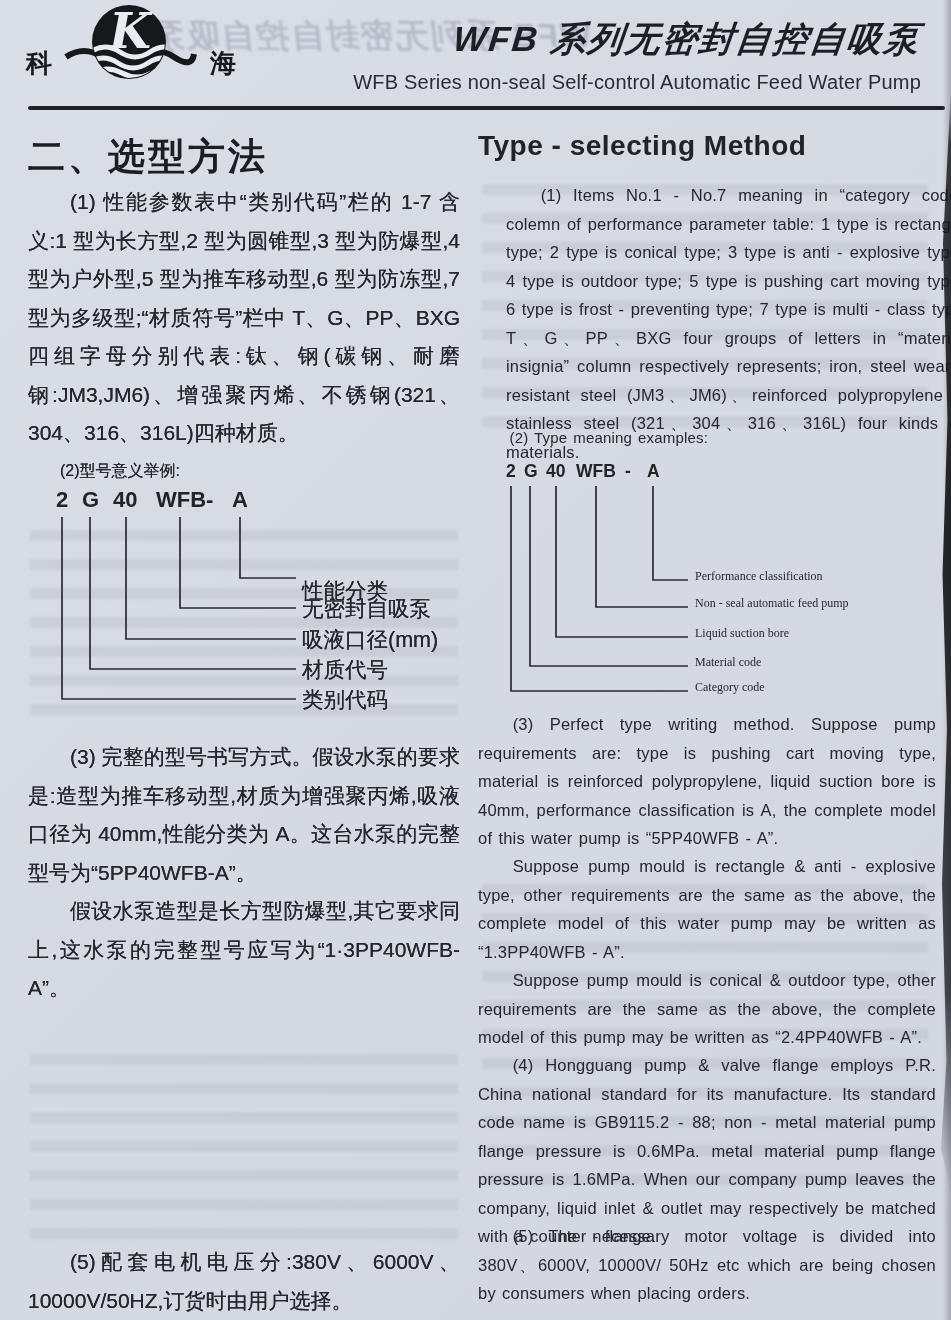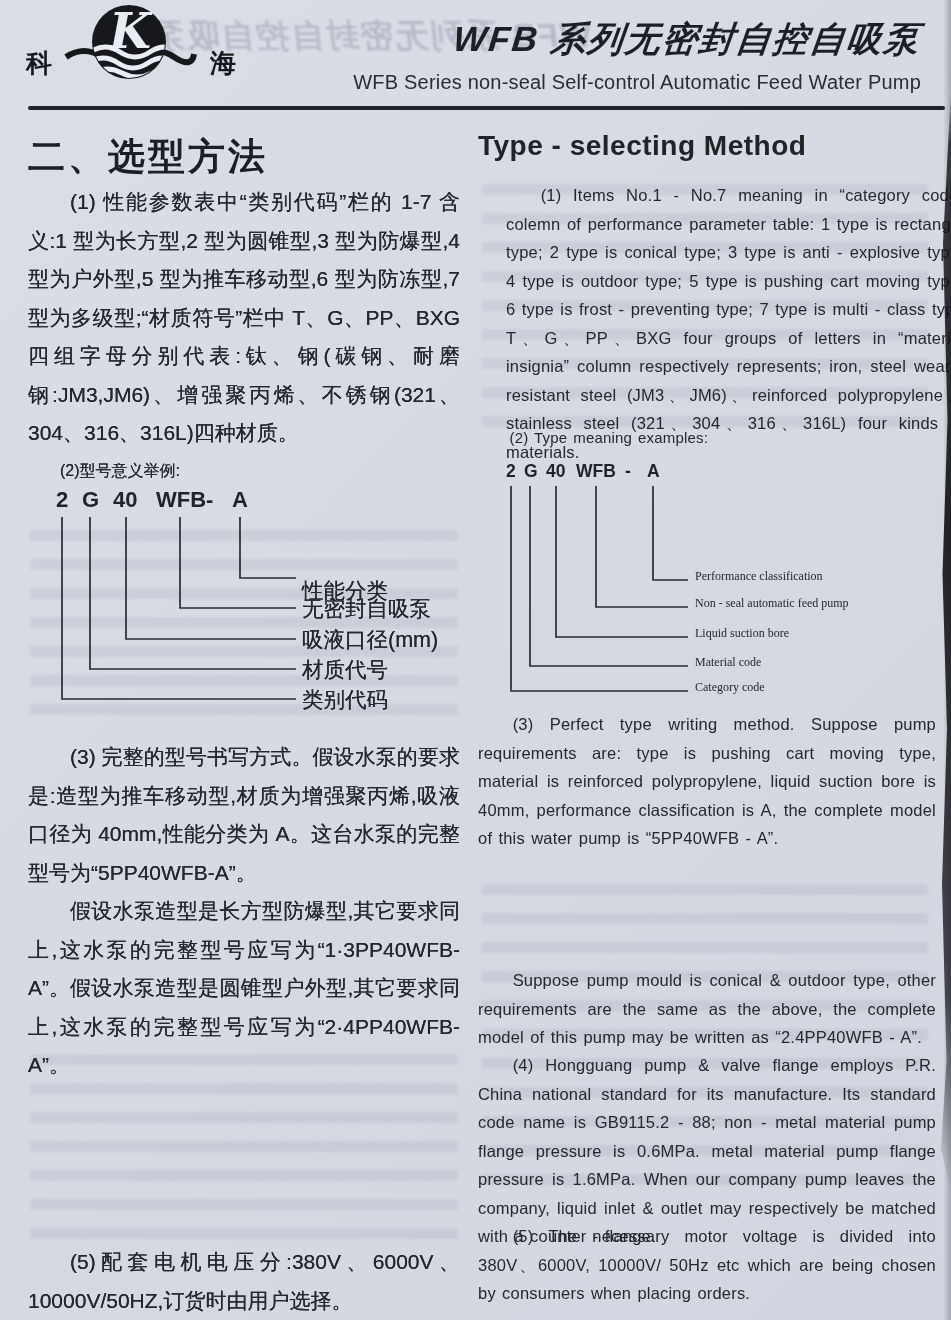--- a/index.html
+++ b/index.html
@@ -140,40 +140,40 @@
   <span class="tok tok-zh" style="left:232px;">A</span>
 
   <span class="dlabel-zh" style="top:564px;margin-top:12px;">性能分类</span>
   <span class="dlabel-zh" style="top:594px;">无密封自吸泵</span>
   <span class="dlabel-zh" style="top:625px;">吸液口径(mm)</span>
   <span class="dlabel-zh" style="top:655px;">材质代号</span>
   <span class="dlabel-zh" style="top:685px;font-family:Liberation Serif, serif;">类别代码</span>
 
   <div class="abs l-col l-p3 zh-body ind-zh">(3) 完整的型号书写方式。假设水泵的要求是:造型为推车移动型,材质为增强聚丙烯,吸液口径为 40mm,性能分类为 A。这台水泵的完整型号为“5PP40WFB-A”。</div>
   <div class="abs l-col l-p4 zh-body ind-zh">假设水泵造型是长方型防爆型,其它要求同上,这水泵的完整型号应写为“1·3PP40WFB-A”。</div>
-  <div class="abs l-col l-p5 zh-body ind-zh">假设水泵造型是圆锥型户外型,其它要求同上,这水泵的完整型号应写为“2·4PP40WFB-A”。</div>
   <div class="abs l-col l-p7 zh-body ind-zh">(5)配套电机电压分:380V、6000V、10000V/50HZ,订货时由用户选择。</div>
 
   <div class="abs en-head">Type - selecting Method</div>
   <div class="abs r-col r-p1 en-body ind-en">(1) Items No.1 - No.7 meaning in “category code” colemn of performance parameter table: 1 type is rectangle type; 2 type is conical type; 3 type is anti - explosive type; 4 type is outdoor type; 5 type is pushing cart moving type; 6 type is frost - preventing type; 7 type is multi - class type T、G、PP、BXG four groups of letters in “material insignia” column respectively represents; iron, steel wear - resistant steel (JM3、JM6)、reinforced polypropylene、stainless steel (321、304、316、316L) four kinds of materials.</div>
   <div class="abs r-col r-p2label en-body ind-en">(2) Type meaning examples:</div>
 
   <span class="tok tok-en" style="left:506px;">2</span>
   <span class="tok tok-en" style="left:524px;">G</span>
   <span class="tok tok-en" style="left:546px;">40</span>
   <span class="tok tok-en" style="left:576px;">WFB</span>
   <span class="tok tok-en" style="left:625px;">-</span>
   <span class="tok tok-en" style="left:647px;">A</span>
 
   <span class="dlabel-en" style="top:569px;">Performance classification</span>
   <span class="dlabel-en" style="top:596px;">Non - seal automatic feed pump</span>
   <span class="dlabel-en" style="top:626px;">Liquid suction bore</span>
   <span class="dlabel-en" style="top:655px;">Material code</span>
   <span class="dlabel-en" style="top:680px;">Category code</span>
 
   <div class="abs r-col r-p3 en-body ind-en">(3) Perfect type writing method. Suppose pump requirements are: type is pushing cart moving type, material is reinforced polypropylene, liquid suction bore is 40mm, performance classification is A, the complete model of this water pump is “5PP40WFB - A”.</div>
+  <div class="abs r-col r-p4 en-body ind-en">Suppose pump mould is rectangle &amp; anti - explosive type, other requirements are the same as the above, the complete model of this water pump may be written as “1.3PP40WFB - A”.</div>
   <div class="abs r-col r-p5 en-body ind-en">Suppose pump mould is conical &amp; outdoor type, other requirements are the same as the above, the complete model of this pump may be written as “2.4PP40WFB - A”.</div>
   <div class="abs r-col r-p6 en-body ind-en">(4) Hongguang pump &amp; valve flange employs P.R. China national standard for its manufacture. Its standard code name is GB9115.2 - 88; non - metal material pump flange pressure is 0.6MPa. metal material pump flange pressure is 1.6MPa. When our company pump leaves the company, liquid inlet &amp; outlet may respectively be matched with a counter - flange.</div>
   <div class="abs r-col r-p7 en-body ind-en">(5) The necessary motor voltage is divided into 380V、6000V, 10000V/ 50Hz etc which are being chosen by consumers when placing orders.</div>
 
   <div class="abs edge-soft"></div>
   <div class="abs edge-band"></div>
 </div>
 
 </body></html>

